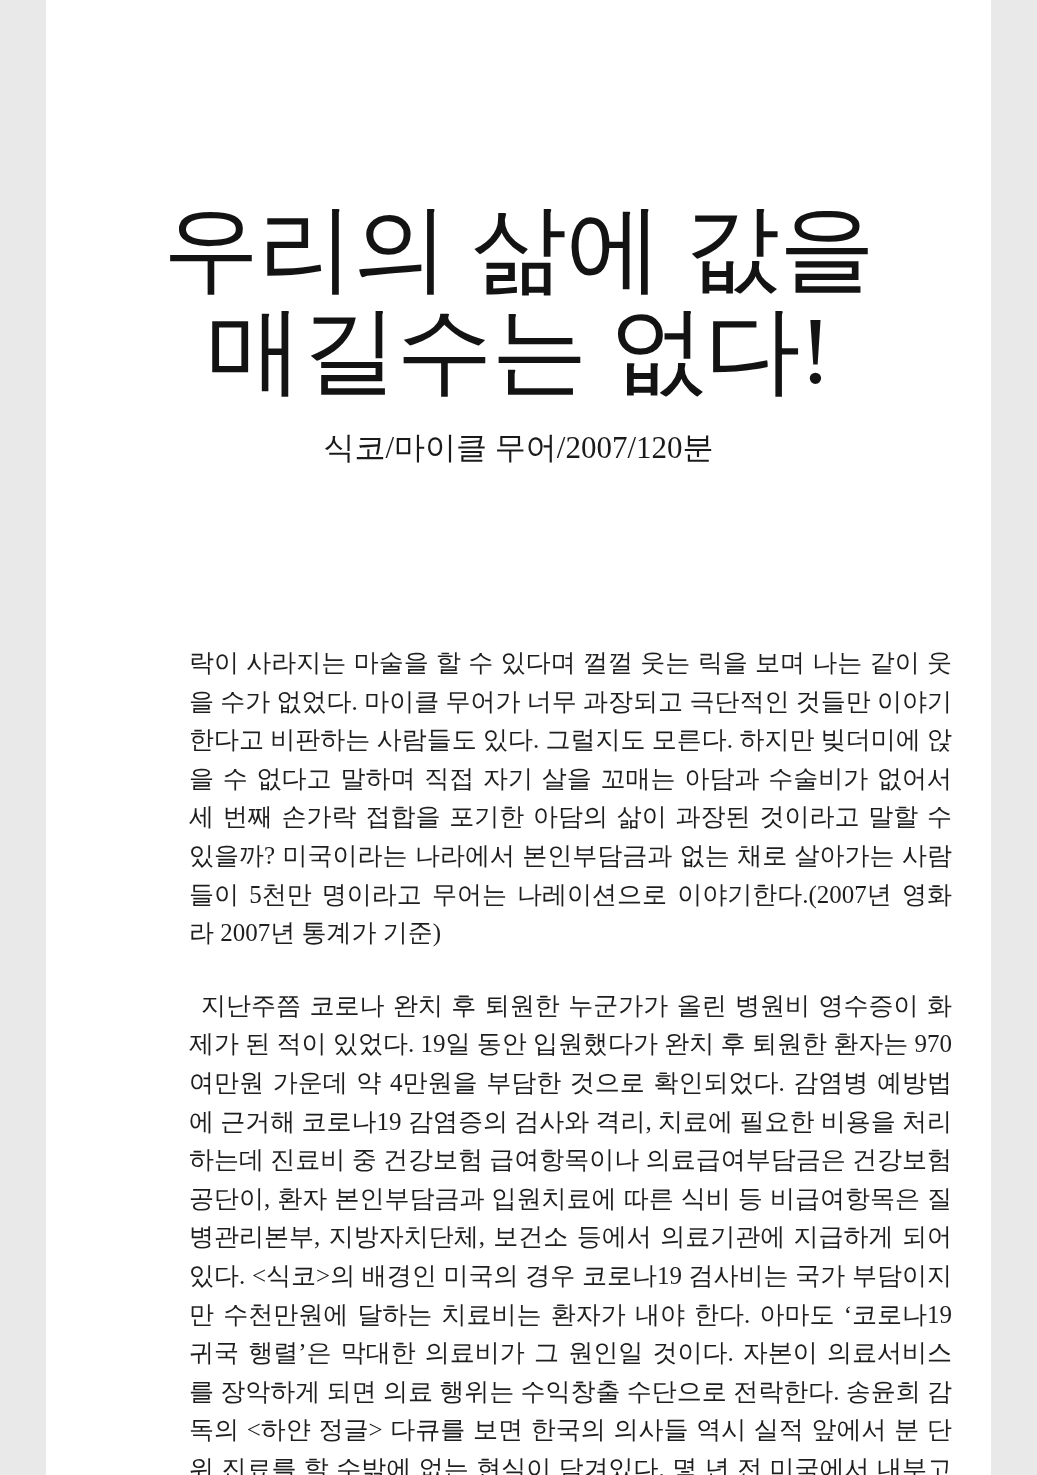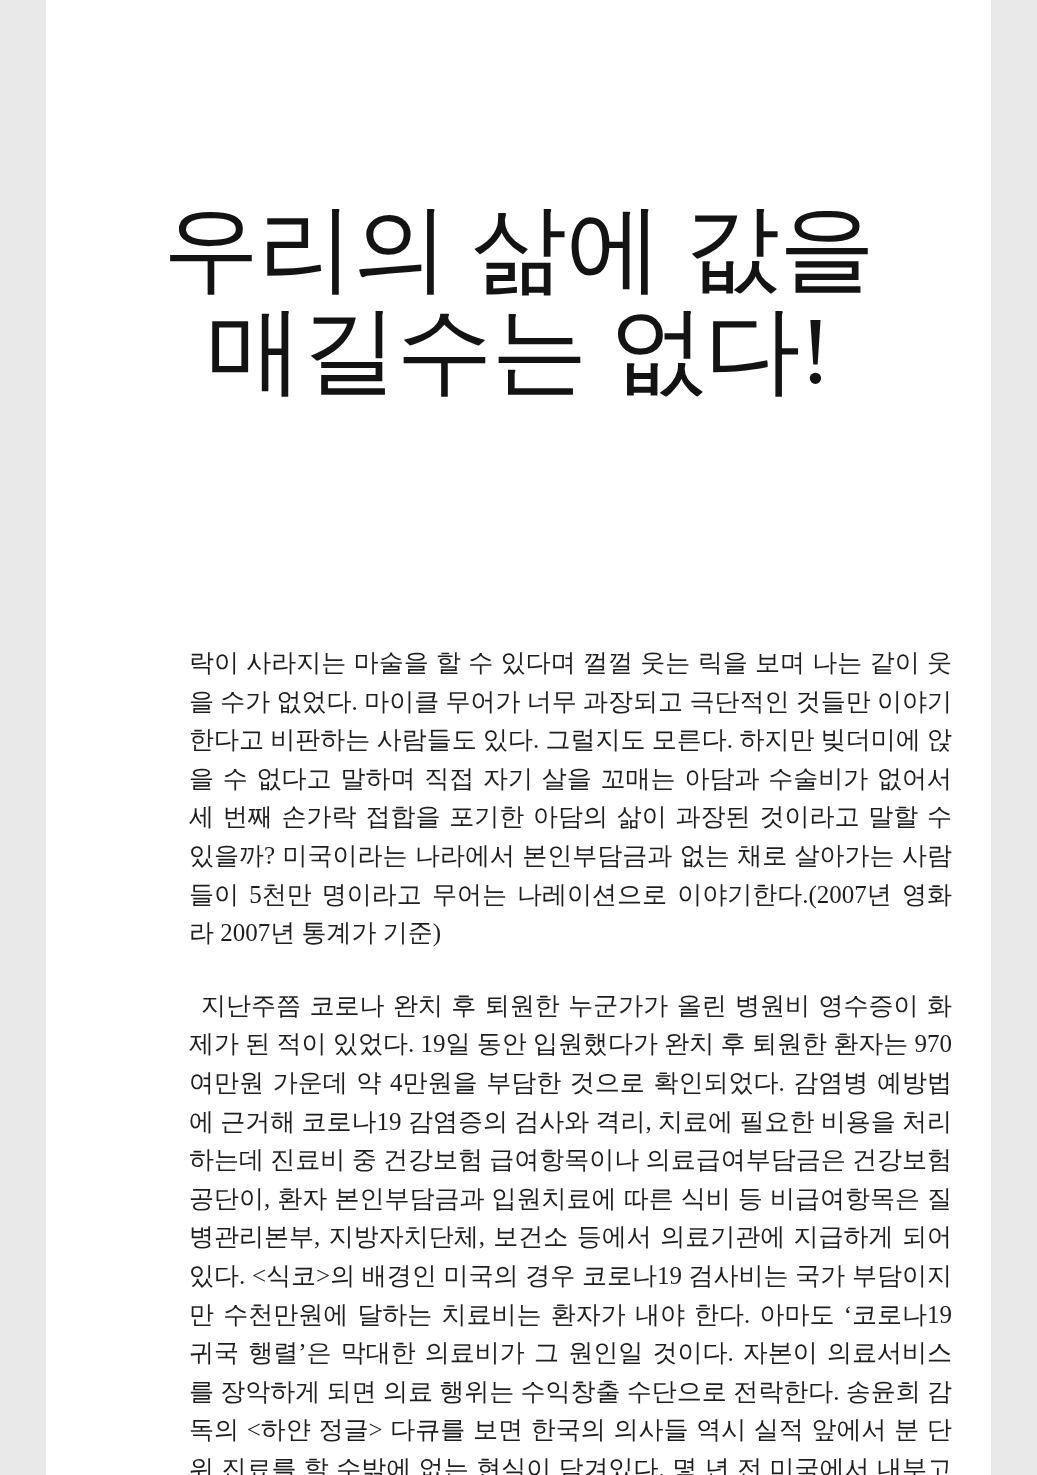--- a/index.html
+++ b/index.html
@@ -74,20 +74,21 @@
 </head>
 <body>
 
 <div class="page">
 
   <div class="title-block">
     <div class="title-line">우리의 삶에 값을</div>
     <div class="title-line">매길수는 없다!</div>
   </div>
 
+  <div class="subtitle">식코/마이클 무어/2007/120분</div>
 
   <div class="body-text">
     <p class="para-1">락이 사라지는 마술을 할 수 있다며 껄껄 웃는 릭을 보며 나는 같이 웃을 수가 없었다. 마이클 무어가 너무 과장되고 극단적인 것들만 이야기한다고 비판하는 사람들도 있다. 그럴지도 모른다. 하지만 빚더미에 앉을 수 없다고 말하며 직접 자기 살을 꼬매는 아담과 수술비가 없어서 세 번째 손가락 접합을 포기한 아담의 삶이 과장된 것이라고 말할 수 있을까?  미국이라는 나라에서 본인부담금과 없는 채로 살아가는 사람들이 5천만 명이라고 무어는 나레이션으로 이야기한다.(2007년 영화라 2007년 통계가 기준)</p>
     <p class="para-2">지난주쯤 코로나 완치 후 퇴원한 누군가가 올린 병원비 영수증이 화제가 된 적이 있었다. 19일 동안 입원했다가 완치 후 퇴원한 환자는 970여만원 가운데 약 4만원을 부담한 것으로 확인되었다. 감염병 예방법에 근거해 코로나19 감염증의 검사와 격리, 치료에 필요한 비용을 처리하는데 진료비 중 건강보험 급여항목이나 의료급여부담금은 건강보험공단이, 환자 본인부담금과 입원치료에 따른 식비 등 비급여항목은 질병관리본부, 지방자치단체, 보건소 등에서 의료기관에 지급하게 되어있다. &lt;식코&gt;의 배경인 미국의 경우 코로나19 검사비는 국가 부담이지만 수천만원에 달하는 치료비는 환자가 내야 한다. 아마도 ‘코로나19 귀국 행렬’은 막대한 의료비가 그 원인일 것이다. 자본이 의료서비스를 장악하게 되면 의료 행위는 수익창출 수단으로 전락한다. 송윤희 감독의 &lt;하얀 정글&gt; 다큐를 보면 한국의 의사들 역시 실적 앞에서 분 단위 진료를 할 수밖에 없는 현실이 담겨있다. 몇 년 전 미국에서 내부고발자들에 의해 정상 체온의 아기를 열이 있다고 속이고, 가벼운 상처에도 입원시킨 미국 병원그룹 HMA의 사례가 폭로된 적이 있다. 이런 영리병원이 돈이 안되는 감염병에 관심을 가질리가 없다.</p>
   </div>
 
   <div class="page-number">25</div>
 
 </div>
 

